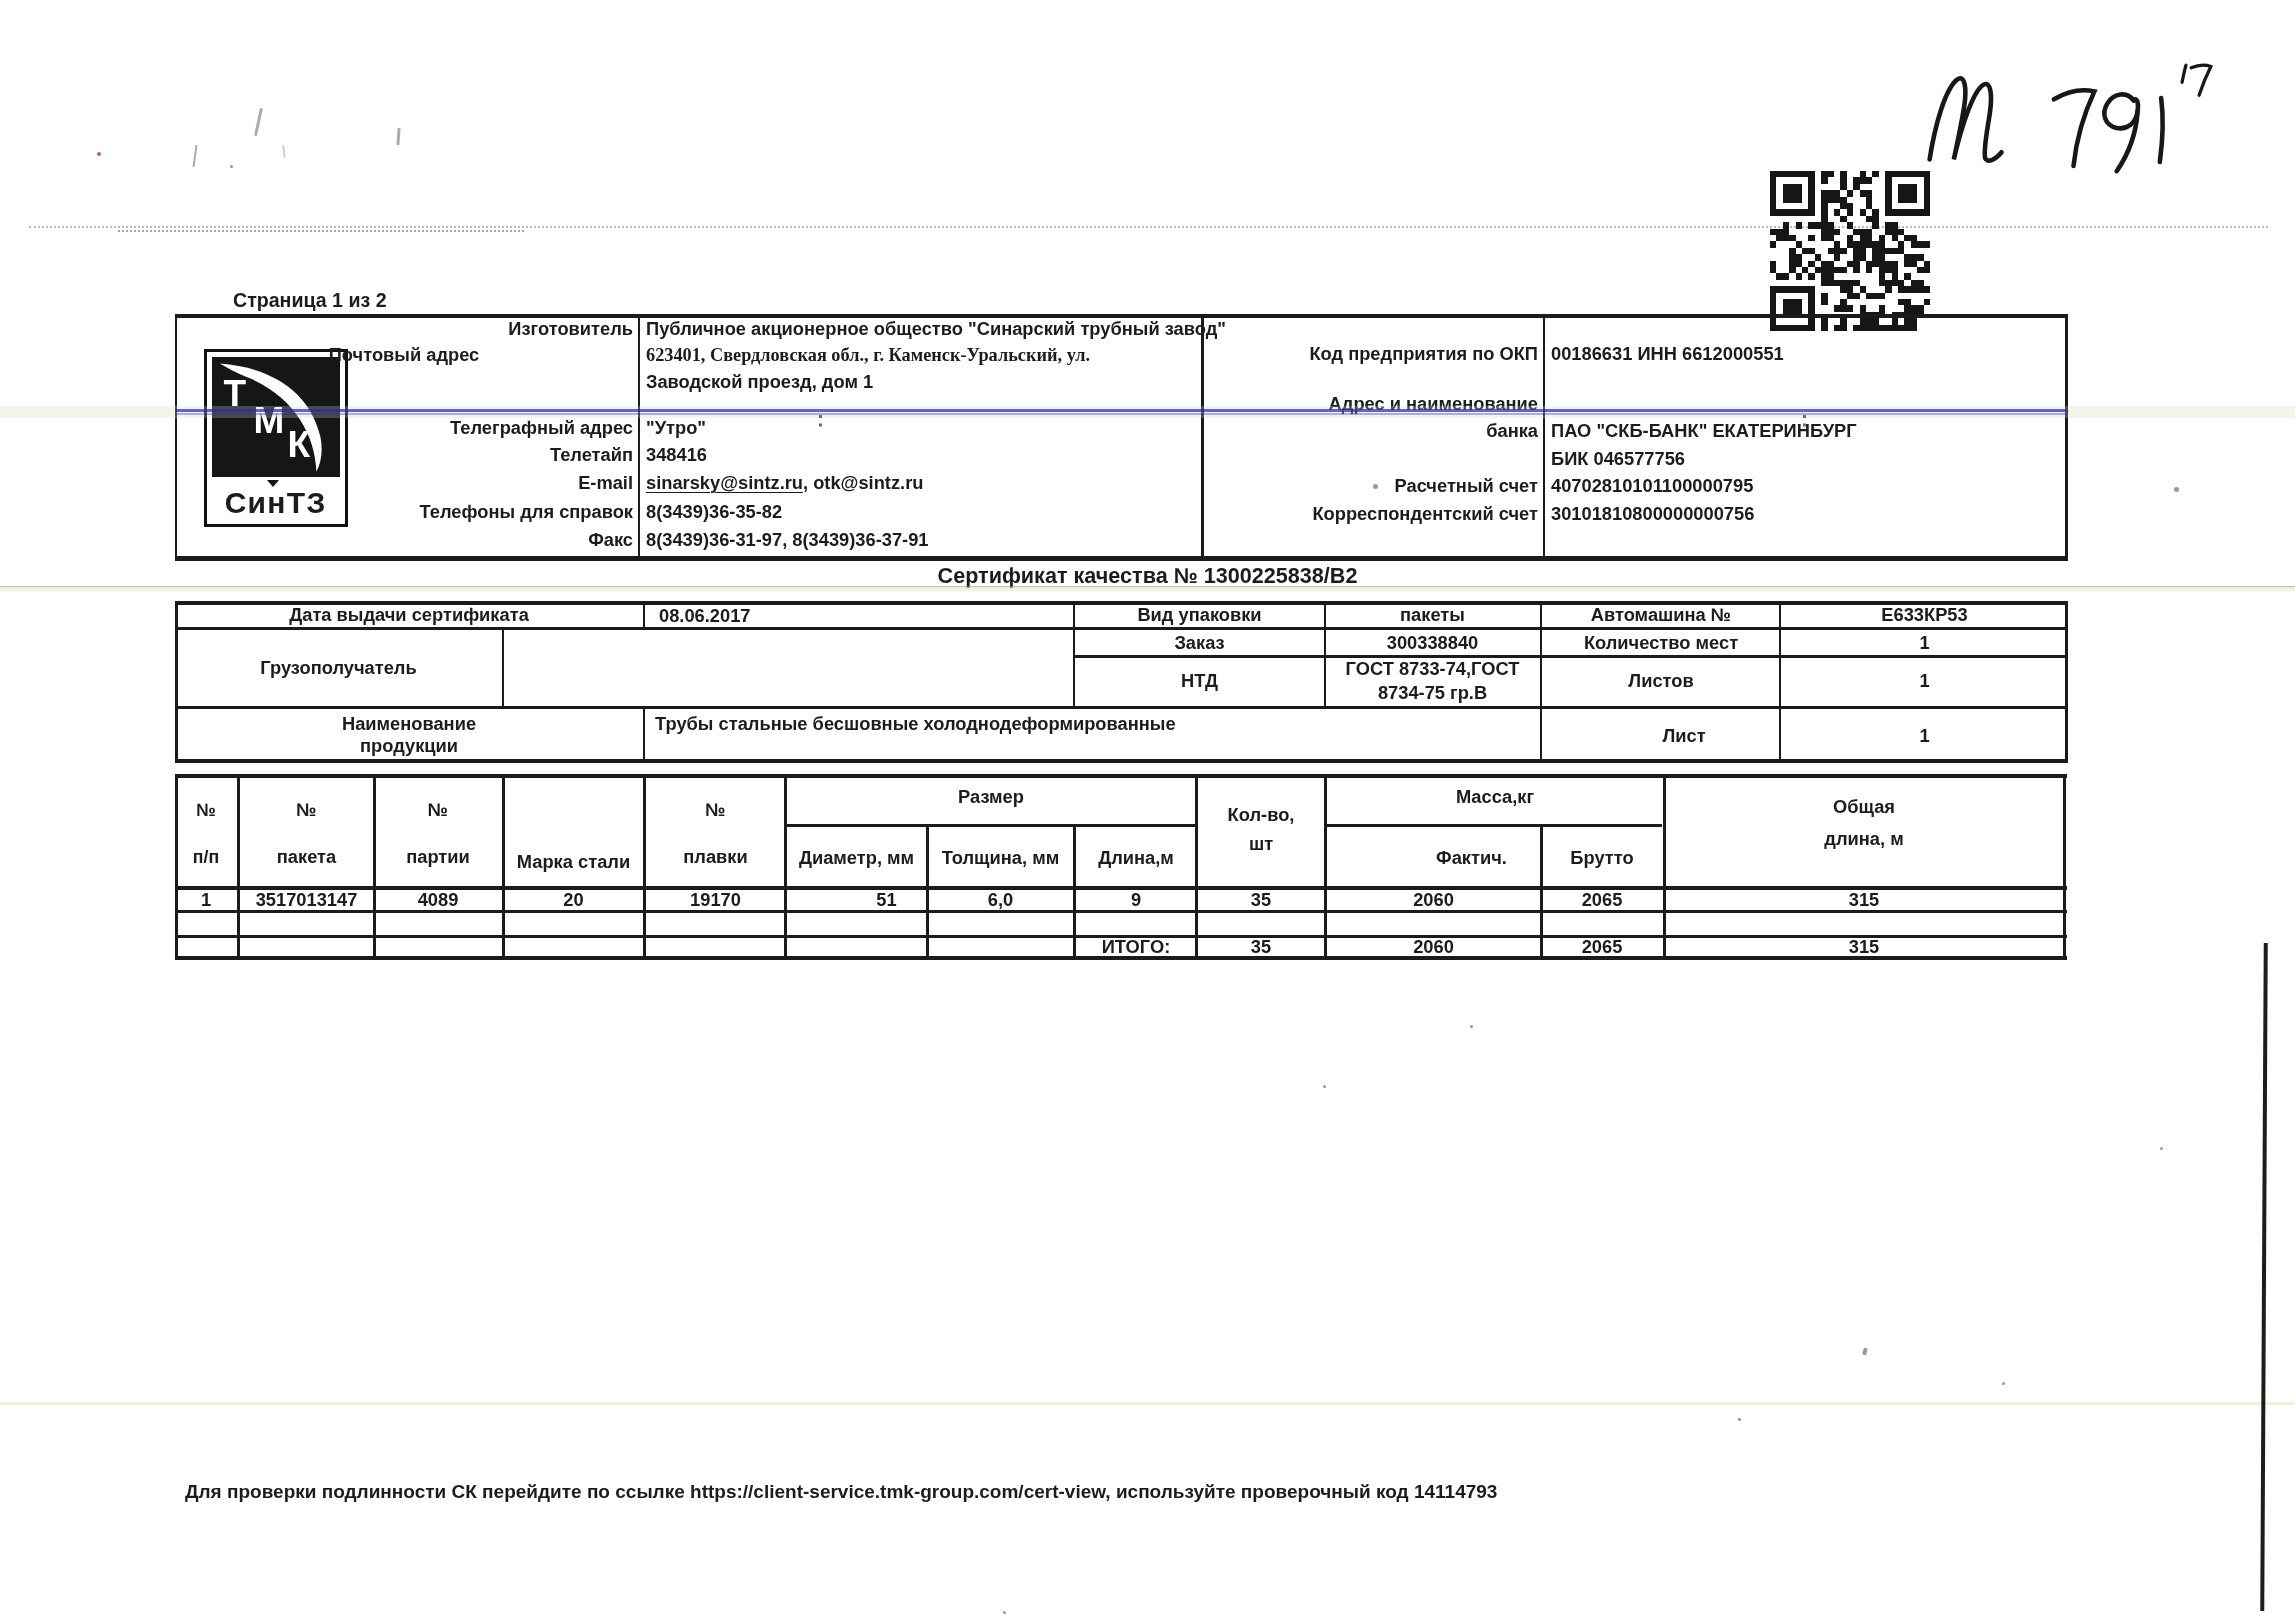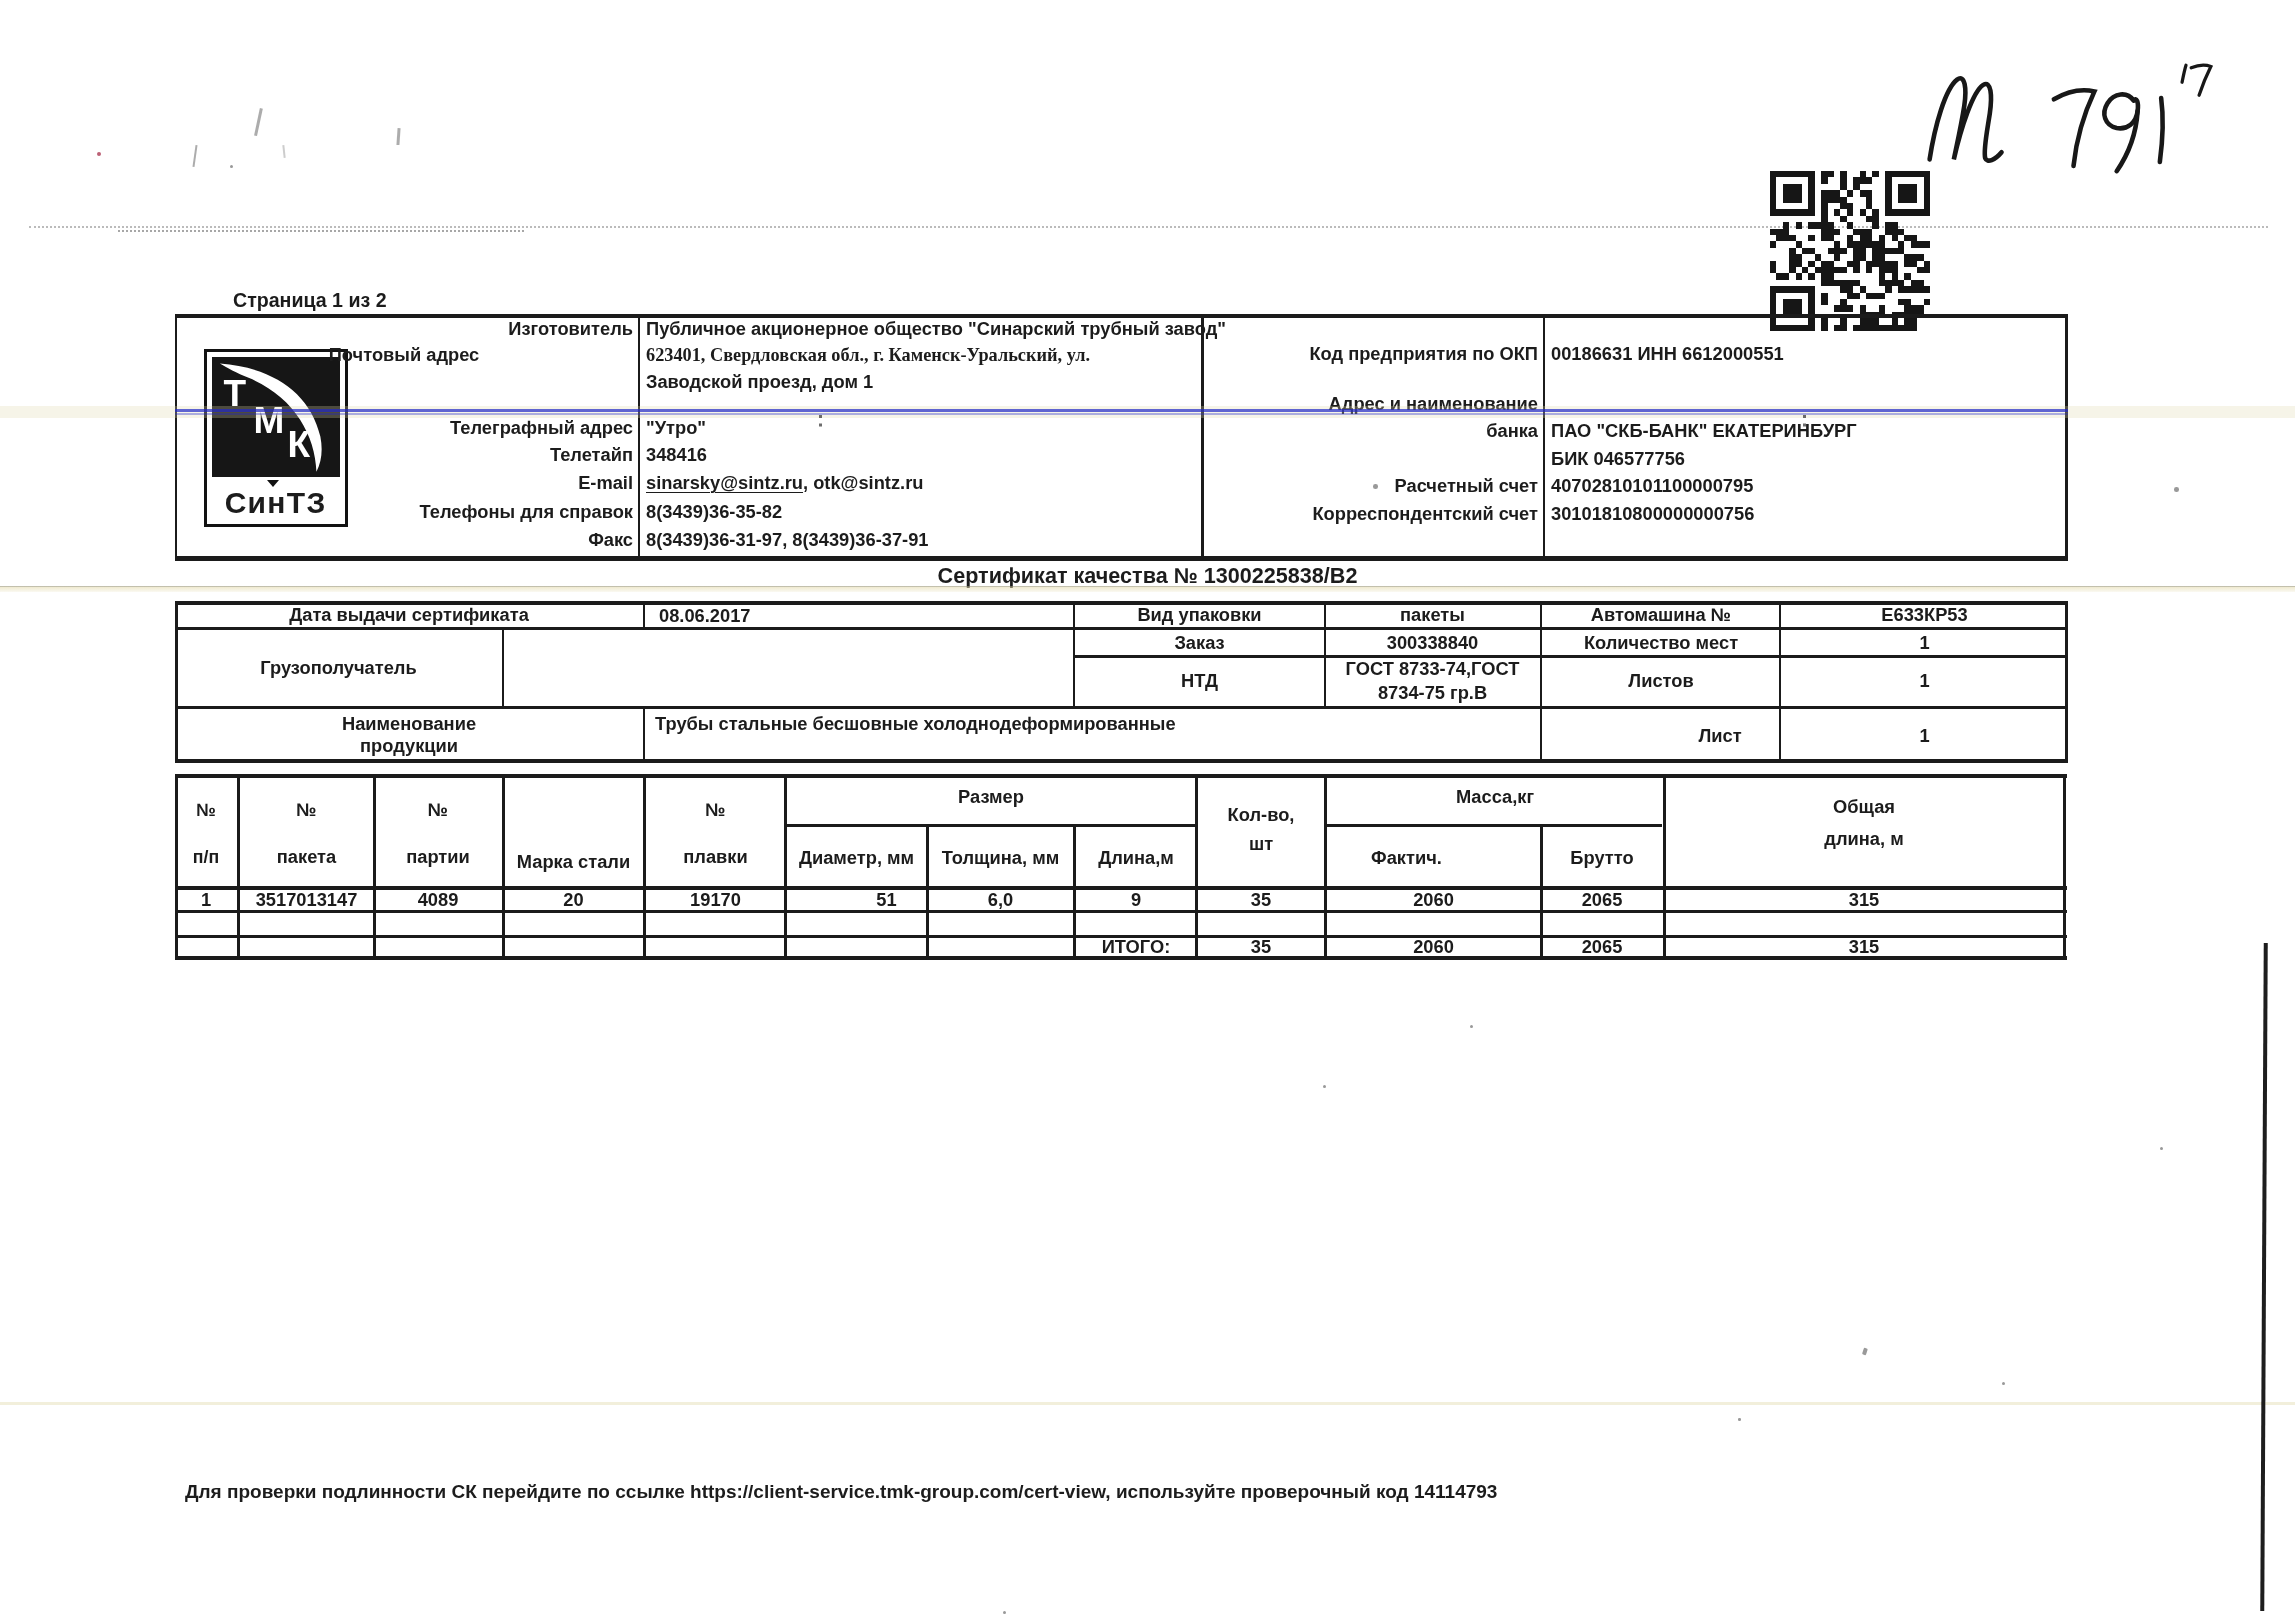--- a/index.html
+++ b/index.html
@@ -478,21 +478,21 @@
       <span>8734-75 гр.В</span>
     </div>
     <div class="c" style="left:1367px;top:56px;width:238px;height:48px;">Листов</div>
     <div class="c" style="left:1606px;top:56px;width:287px;height:48px;">1</div>
 
     <div class="c" style="left:0;top:108px;width:468px;height:54px;flex-direction:column;justify-content:space-between;padding:3.9px 0 6.5px 0;box-sizing:border-box;">
       <span>Наименование</span>
       <span>продукции</span>
     </div>
     <div class="t" style="left:480px;top:112px;">Трубы стальные бесшовные холоднодеформированные</div>
-    <div class="c" style="left:1367px;top:108px;width:284px;height:54px;padding-left:36px;">Лист</div>
+    <div class="c" style="left:1367px;top:108px;width:284px;height:54px;">Лист</div>
     <div class="c" style="left:1606px;top:108px;width:287px;height:54px;">1</div>
   </div>
 
   <div class="tbl" style="left:175px;top:774px;width:1892px;height:186px;">
 
     <div class="ln" style="left:0;top:0;width:100%;height:3.9px;"></div>
     <div class="ln" style="left:0;top:182px;width:100%;height:3.9px;"></div>
     <div class="ln" style="left:0;top:0;width:3.3px;height:100%;"></div>
     <div class="ln" style="left:1888px;top:0;width:3.3px;height:100%;"></div>
 
@@ -523,21 +523,21 @@
     <div class="c" style="left:329px;top:45px;width:139px;height:22px;margin-top:32px;">Марка стали</div>
     <div class="c" style="left:471px;top:25px;width:139px;height:22px;">№</div>
     <div class="c" style="left:471px;top:72px;width:139px;height:22px;">плавки</div>
     <div class="c" style="left:612px;top:11.8px;width:408px;height:22px;">Размер</div>
     <div class="c" style="left:612px;top:73px;width:139px;height:22px;">Диаметр, мм</div>
     <div class="c" style="left:753px;top:73px;width:145px;height:22px;">Толщина, мм</div>
     <div class="c" style="left:901px;top:73px;width:120px;height:22px;">Длина,м</div>
     <div class="c" style="left:1023px;top:30px;width:126px;height:22px;">Кол-во,</div>
     <div class="c" style="left:1023px;top:59px;width:126px;height:22px;">шт</div>
     <div class="c" style="left:1152px;top:11.8px;width:336px;height:22px;">Масса,кг</div>
-    <div class="c" style="left:1125px;top:73px;width:213px;height:22px;">Фактич.</div>
+    <div class="c" style="left:1190px;top:73px;width:213px;height:22px;">Фактич.</div>
     <div class="c" style="left:1367px;top:73px;width:120px;height:22px;">Брутто</div>
     <div class="c" style="left:1490px;top:22px;width:398px;height:22px;">Общая</div>
     <div class="c" style="left:1490px;top:54px;width:398px;height:22px;">длина, м</div>
 
     <div class="c" style="left:0;top:115px;width:62px;height:21px;">1</div>
     <div class="c" style="left:65px;top:115px;width:133px;height:21px;">3517013147</div>
     <div class="c" style="left:200px;top:115px;width:126px;height:21px;">4089</div>
     <div class="c" style="left:329px;top:115px;width:139px;height:21px;">20</div>
     <div class="c" style="left:471px;top:115px;width:139px;height:21px;">19170</div>
     <div class="c" style="left:640px;top:115px;width:143px;height:21px;">51</div>

